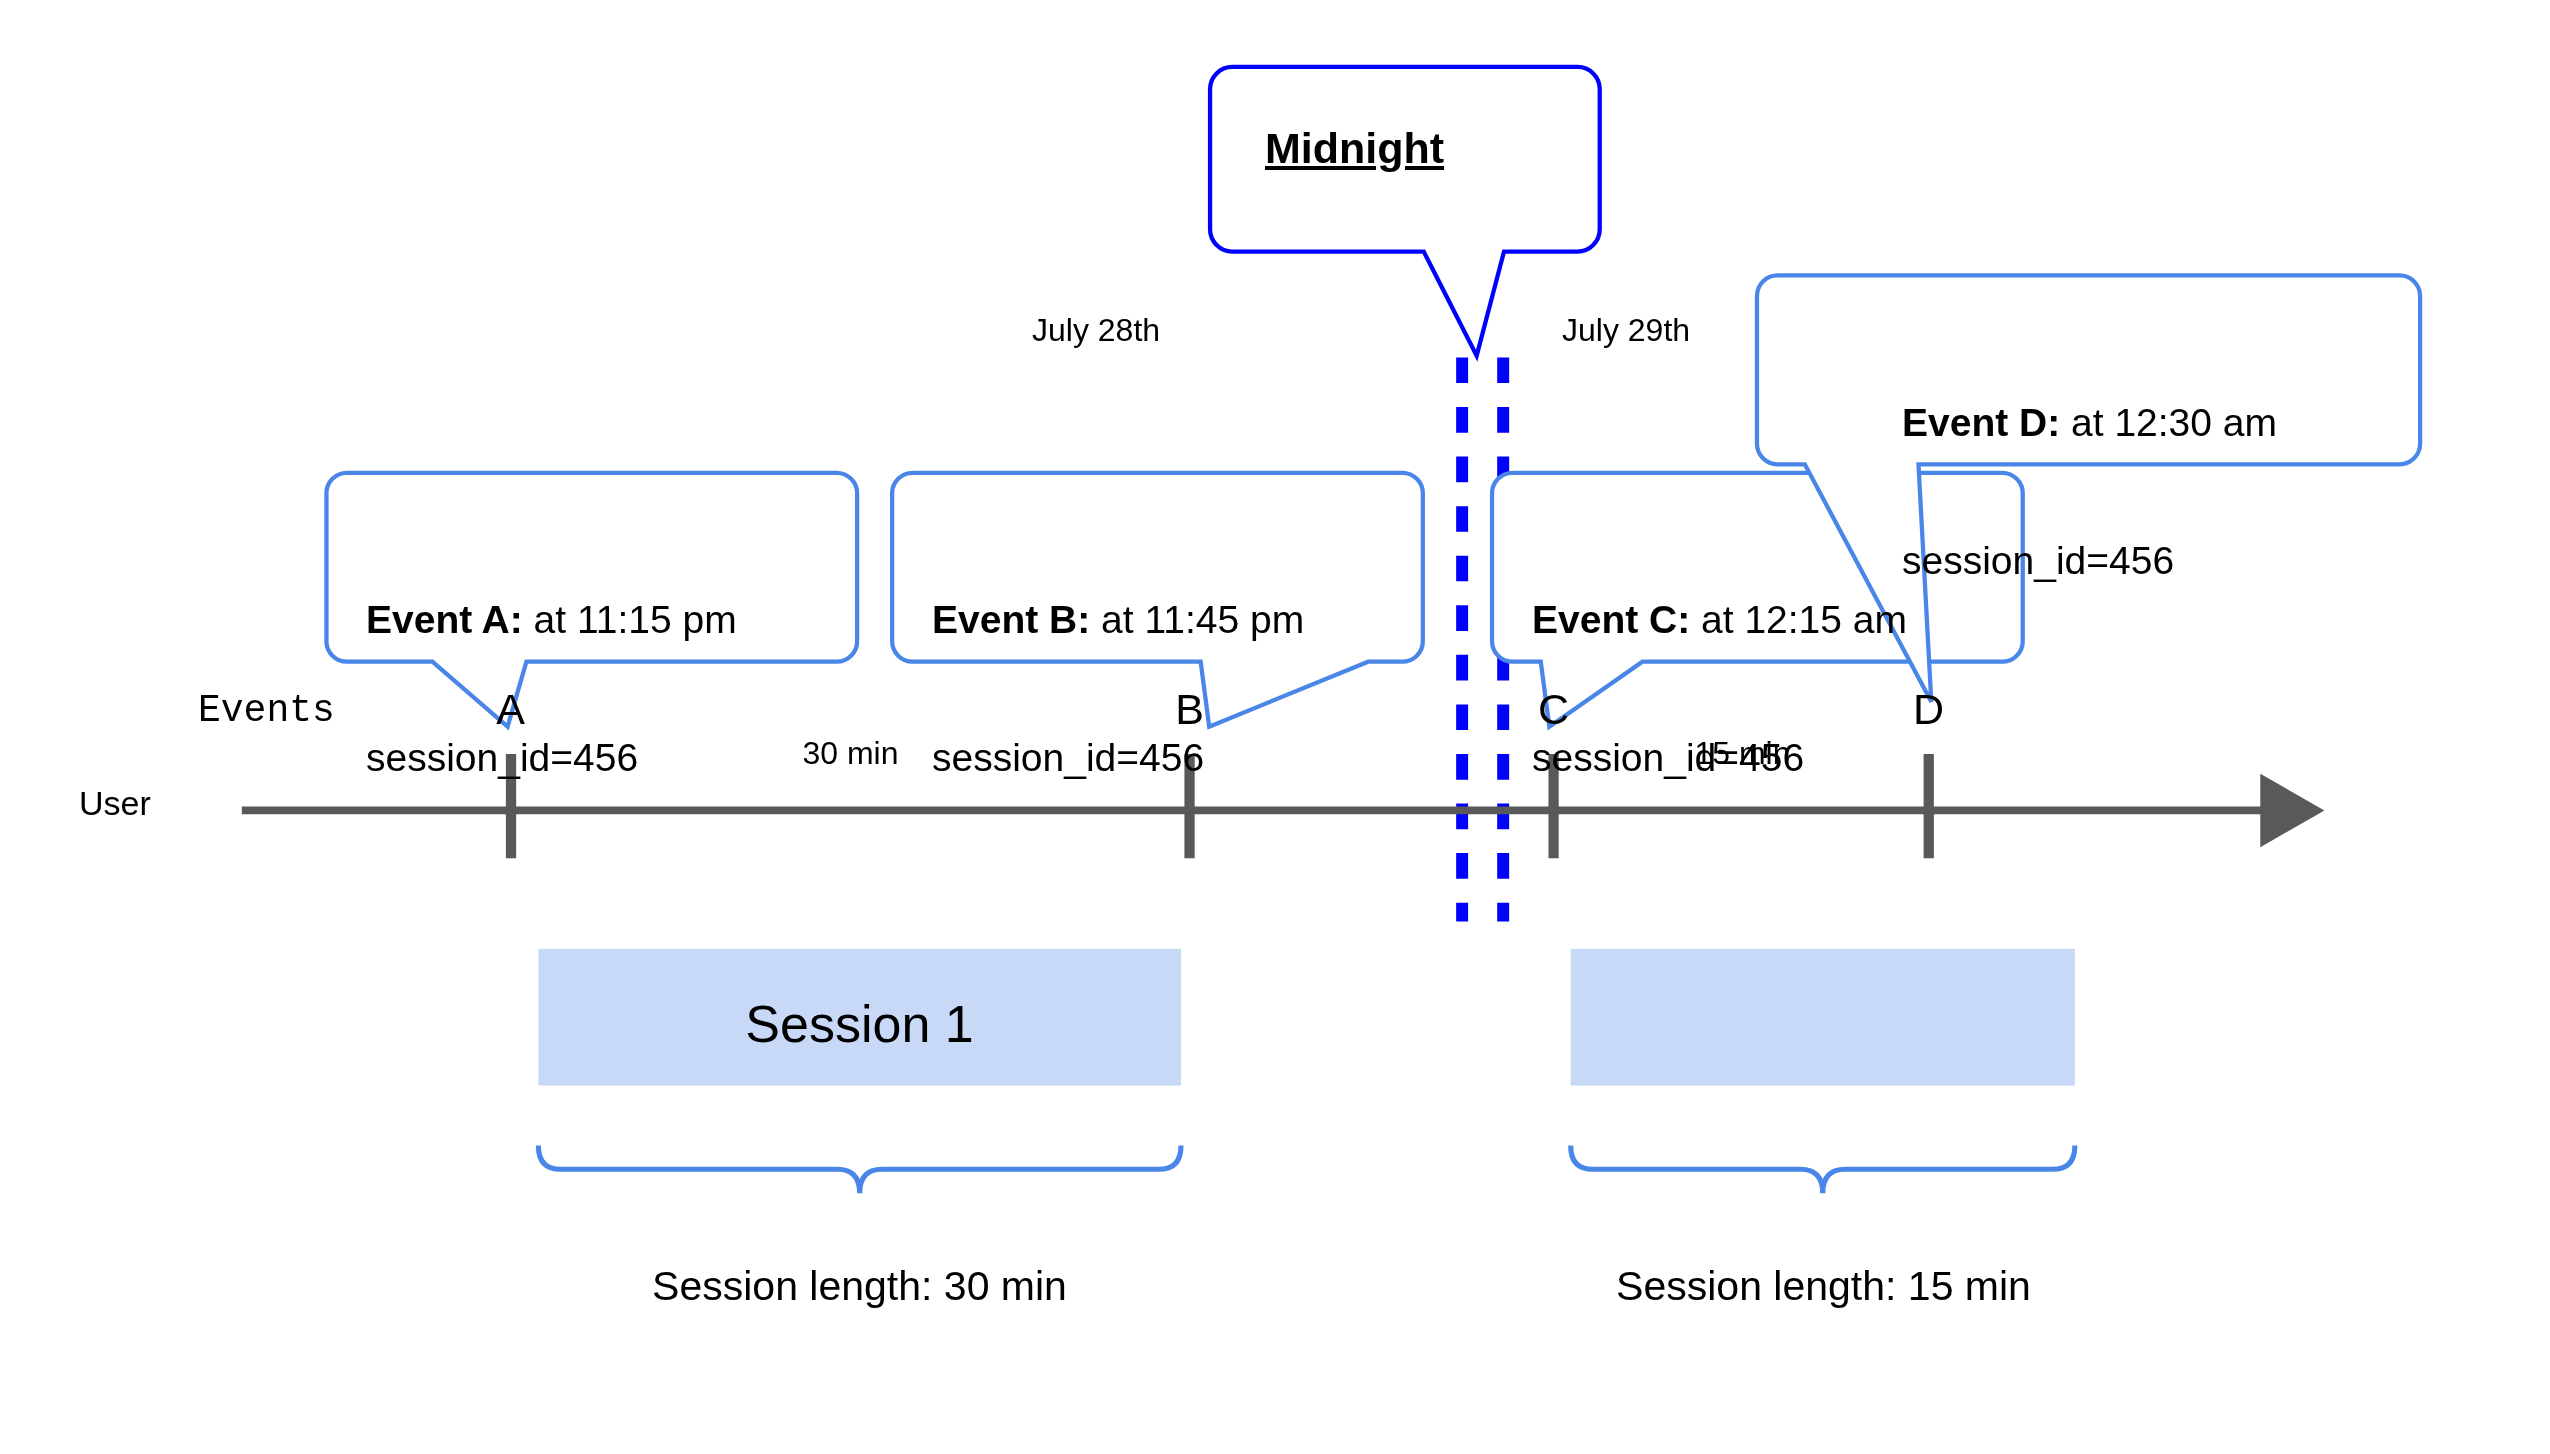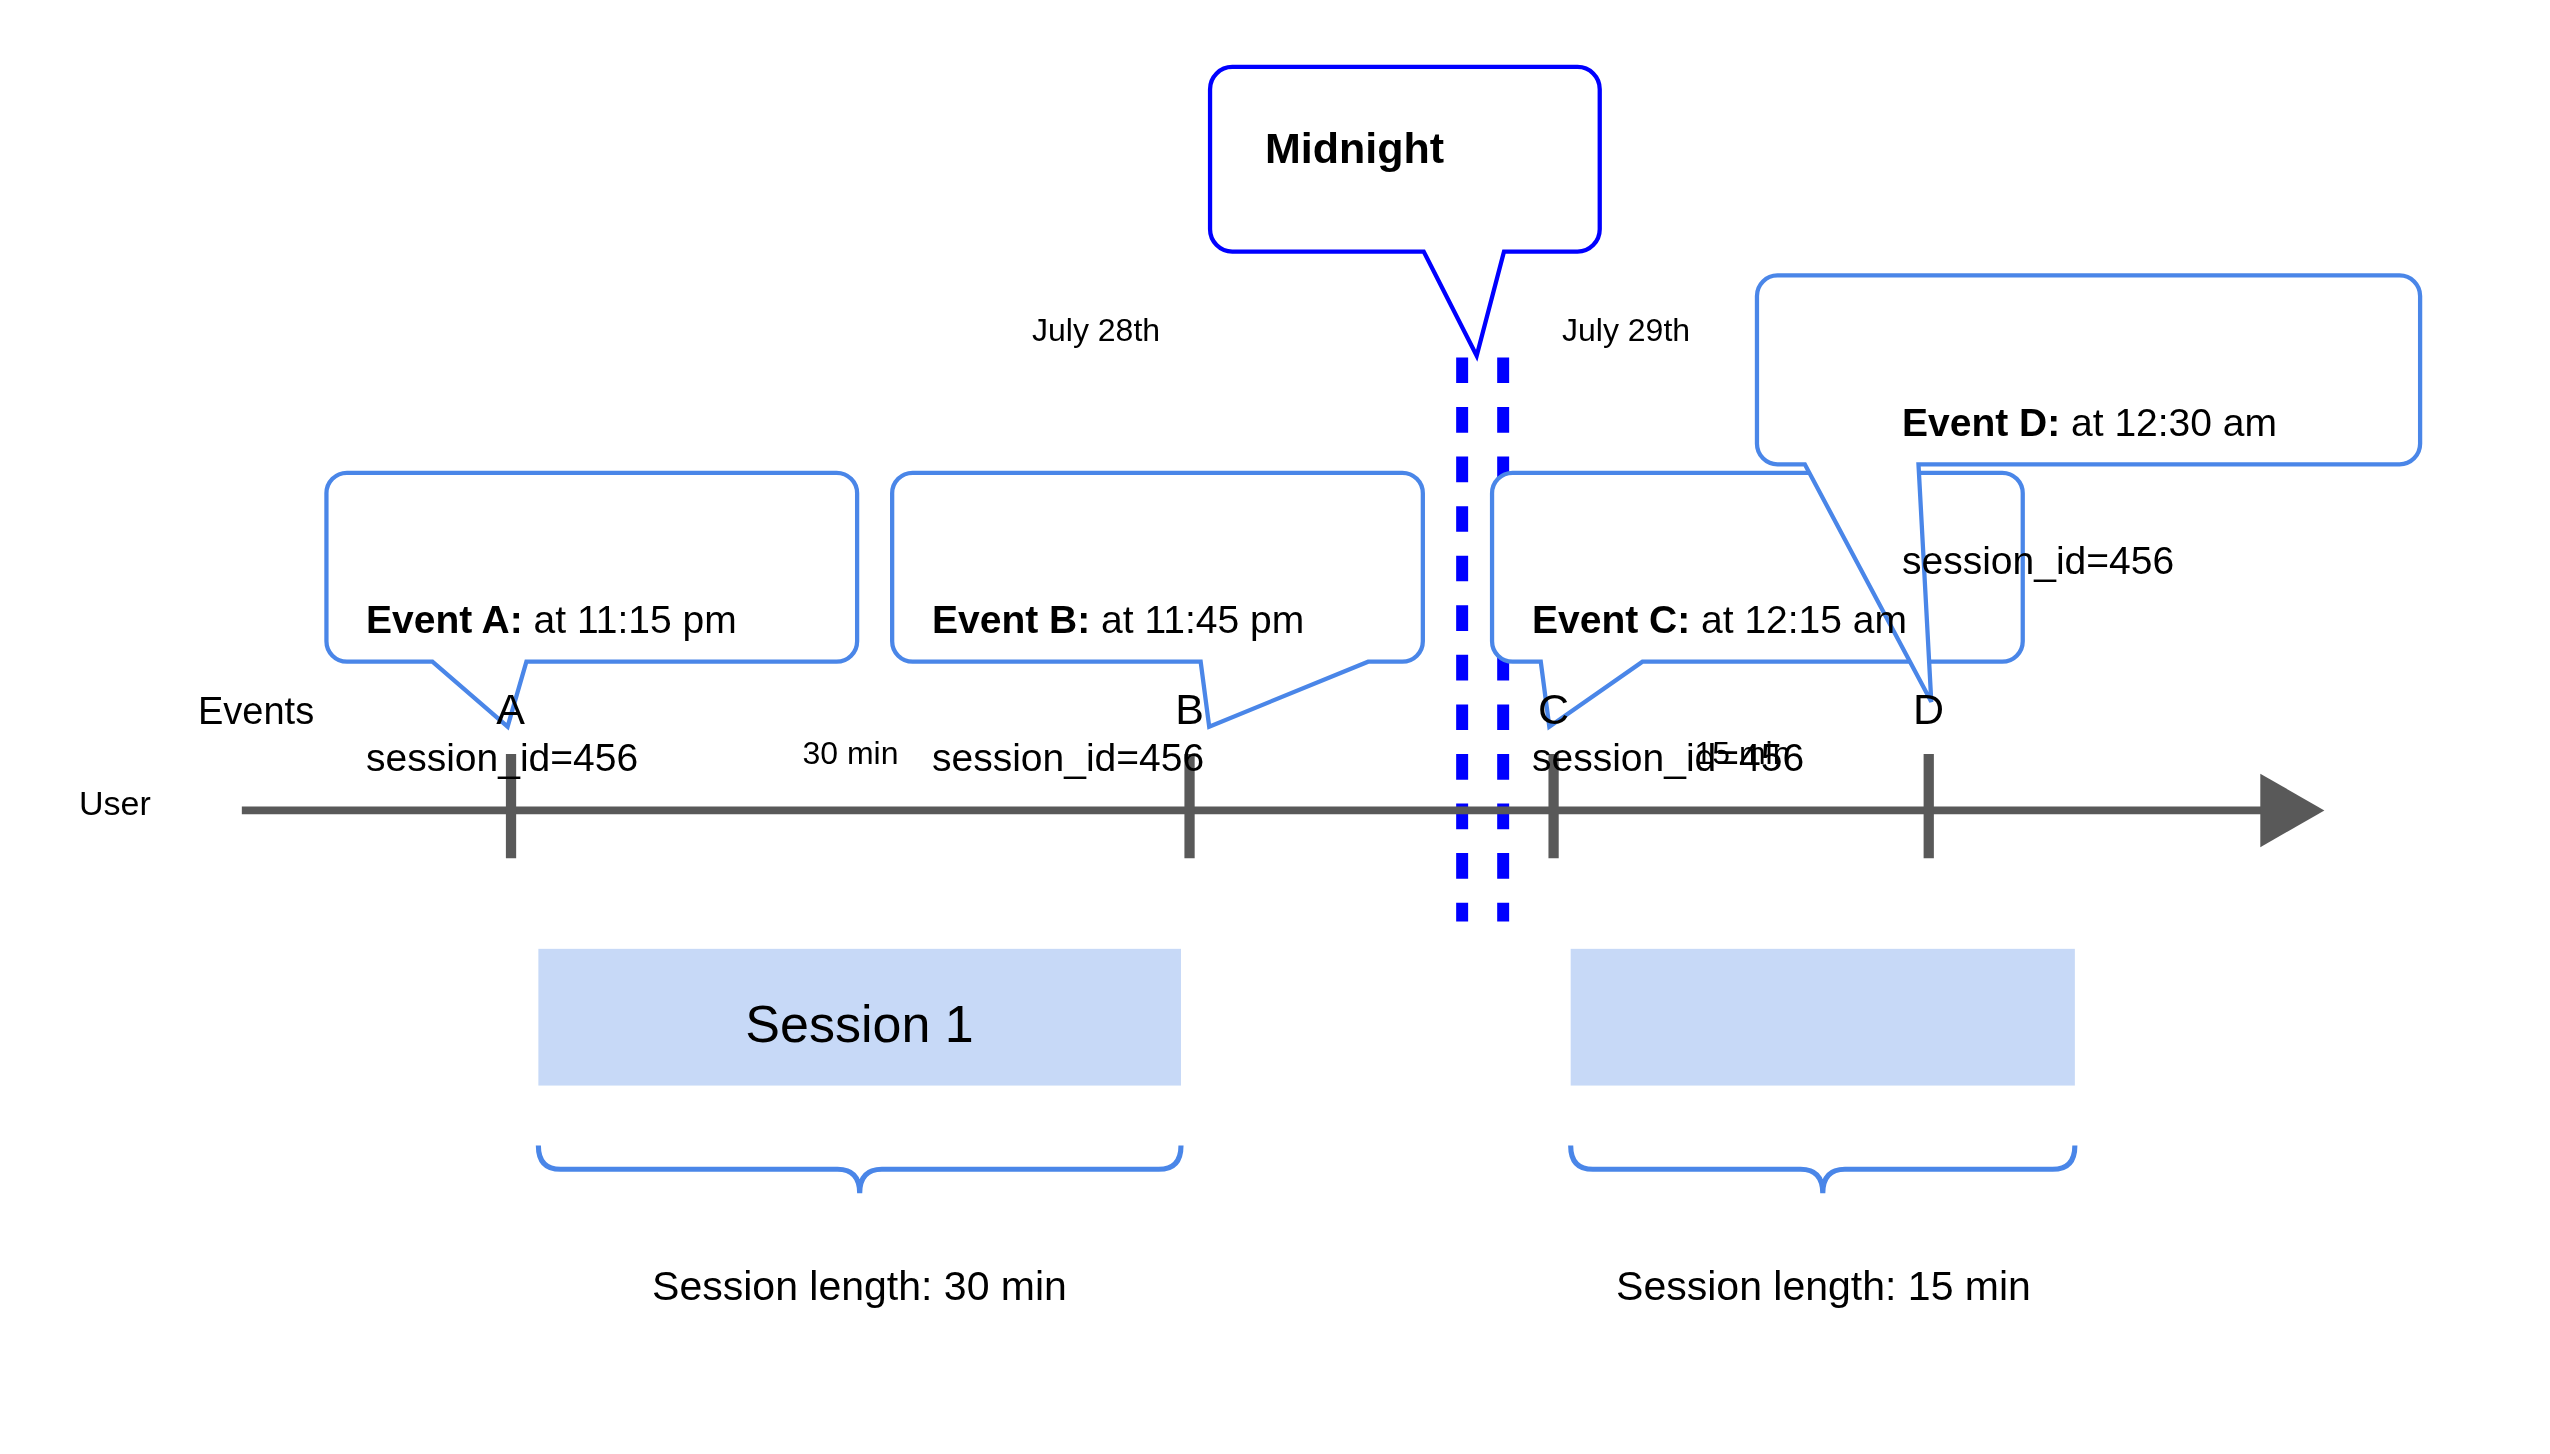--- a/index.html
+++ b/index.html
@@ -41,20 +41,21 @@
     font-weight: bold;
   }
   .date-text {
     font-size: 32px;
   }
   .user-text {
     font-size: 34px;
   }
   .events-text {
     font-size: 38px;
+    font-family: Liberation Mono, monospace;
   }
   .marker-text {
     font-size: 43px;
     text-align: center;
   }
   .interval-text {
     font-size: 32px;
     text-align: center;
   }
   .session-text {
@@ -182,21 +183,21 @@
                q 0 28 26 28
                h 243
                q 26 0 26 28
                q 0 -28 26 -28
                h 243
                q 26 0 26 -28"></path>
     </g>
 
   </svg>
 
-  <div class="txt midnight-text" style="left:1265px; top:123px;">Midnight</div>
+  <div class="txt midnight-text" style="left:1265px; top:123px;text-decoration:underline;">Midnight</div>
 
   <div class="txt date-text" style="left:1032px; top:312px;">July 28th</div>
   <div class="txt date-text" style="left:1562px; top:312px;">July 29th</div>
 
   <div class="txt callout-text" style="left:366px; top:505px;">
     <div><span class="lbl">Event A:</span><span> at 11:15 pm</span></div>
     <div>session_id=456</div>
   </div>
 
   <div class="txt callout-text" style="left:932px; top:505px;">

